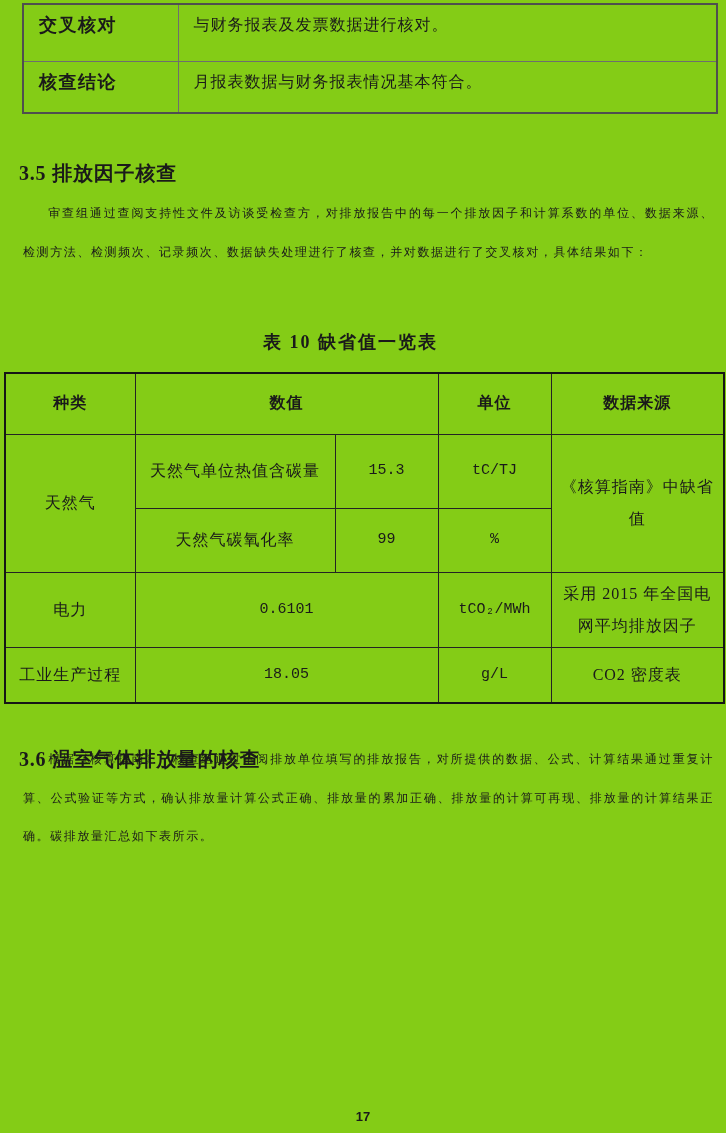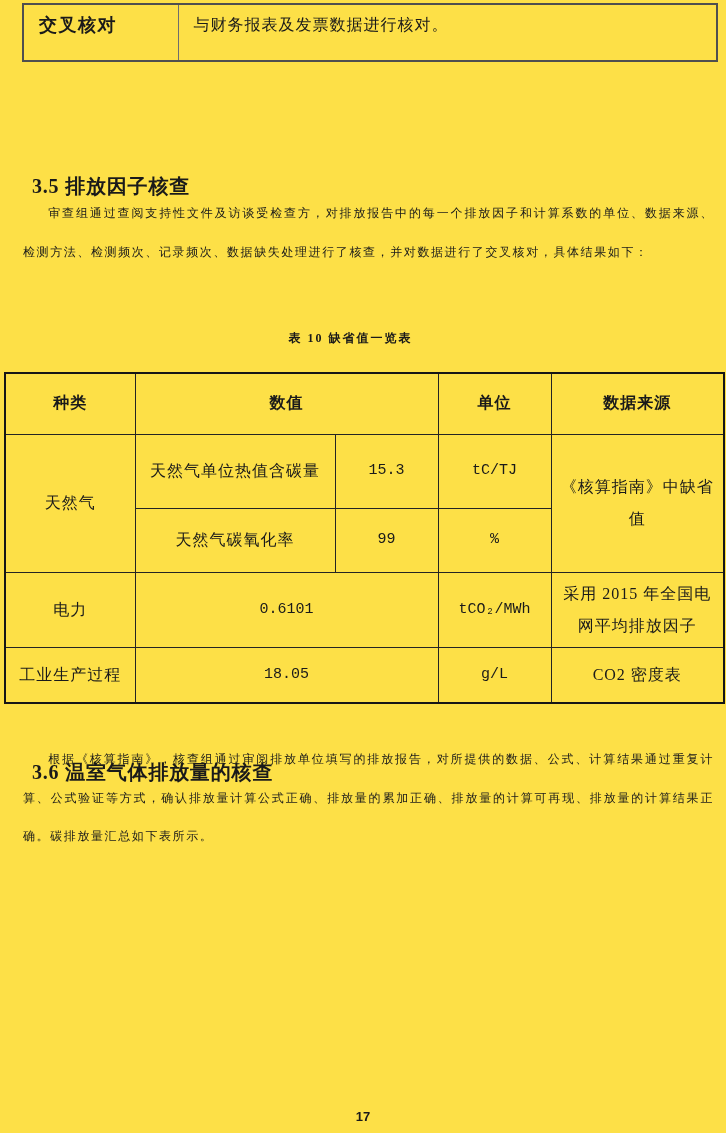--- a/index.html
+++ b/index.html
@@ -2,21 +2,21 @@
 <html><head>
 <meta charset="utf-8">
 <style>
   * { box-sizing: border-box; }
   html, body { margin: 0; padding: 0; background: #e8e8e8; }
   .page {
     position: relative;
     width: 726px;
     height: 1133px;
     margin: 0 auto;
-    background: #fde047;
+    background: #84cc16;
     font-family: "Liberation Serif", serif;
     color: #1a1a1a;
     overflow: hidden;
   }
 
   
   table.cross-table {
     position: absolute;
     left: 22px; top: 3px;
     width: 696px;
@@ -37,21 +37,21 @@
     font-size: 18px;
     letter-spacing: 1.5px;
   }
   table.cross-table tr.row-1 { height: 57px; }
   table.cross-table tr.row-2 { height: 52px; }
 
   
   .sec-heading {
     position: absolute;
     left: 19px;
-    margin: 13px;
+    margin: 0;
     font-size: 20px;
     font-weight: bold;
     letter-spacing: 0.8px;
     white-space: nowrap;
   }
   .heading-35 { top: 160px; }
   .heading-36 { top: 746px; }
 
   .body-para {
     position: absolute;
@@ -67,21 +67,21 @@
   .para-35 { top: 190px; }
   .para-36 { top: 736px; }
 
   
   .table-title {
     position: absolute;
     top: 330px;
     left: 0;
     width: 701px;
     text-align: center;
-    font-size: 12px;
+    font-size: 18px;
     font-weight: bold;
     letter-spacing: 2px;
   }
   table.dv-table {
     position: absolute;
     left: 4px; top: 372px;
     width: 719px;
     border-collapse: collapse;
     table-layout: fixed;
     border: 2px solid #161616;
@@ -128,20 +128,24 @@
 <body>
 
 <div class="page">
 
   <table class="cross-table">
     <tbody>
         <tr class="row-1">
       <td class="label-cell" style="width:155px">交叉核对</td>
       <td class="content-cell">与财务报表及发票数据进行核对。</td>
     </tr>
+    <tr class="row-2">
+      <td class="label-cell">核查结论</td>
+      <td class="content-cell">月报表数据与财务报表情况基本符合。</td>
+    </tr>
   </tbody>
     </table>
 
   <h2 class="sec-heading heading-35">3.5 排放因子核查</h2>
   <p class="body-para para-35">审查组通过查阅支持性文件及访谈受检查方，对排放报告中的每一个排放因子和计算系数的单位、数据来源、检测方法、检测频次、记录频次、数据缺失处理进行了核查，并对数据进行了交叉核对，具体结果如下：</p>
 
   <div class="table-title">表 10 缺省值一览表</div>
 
   <table class="dv-table">
     <colgroup>

